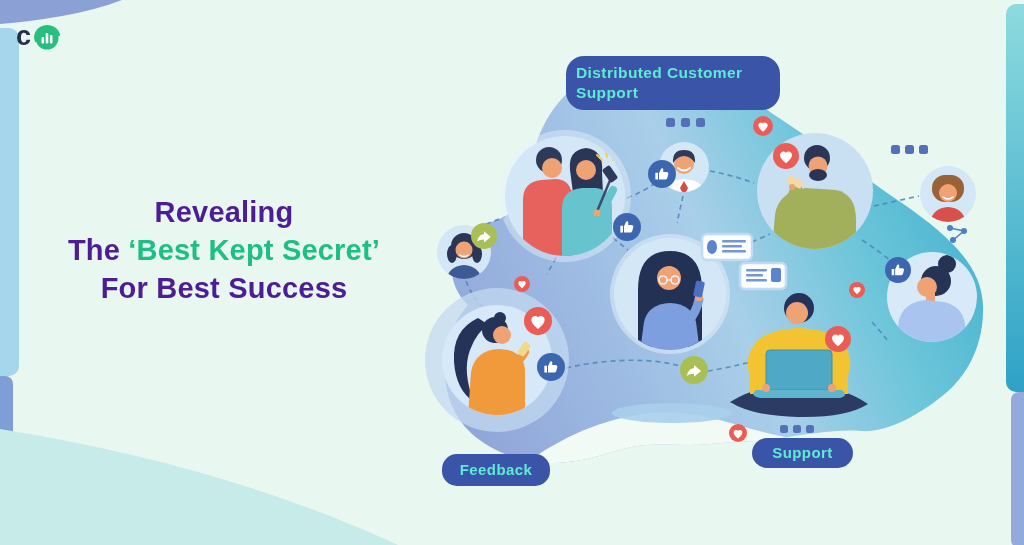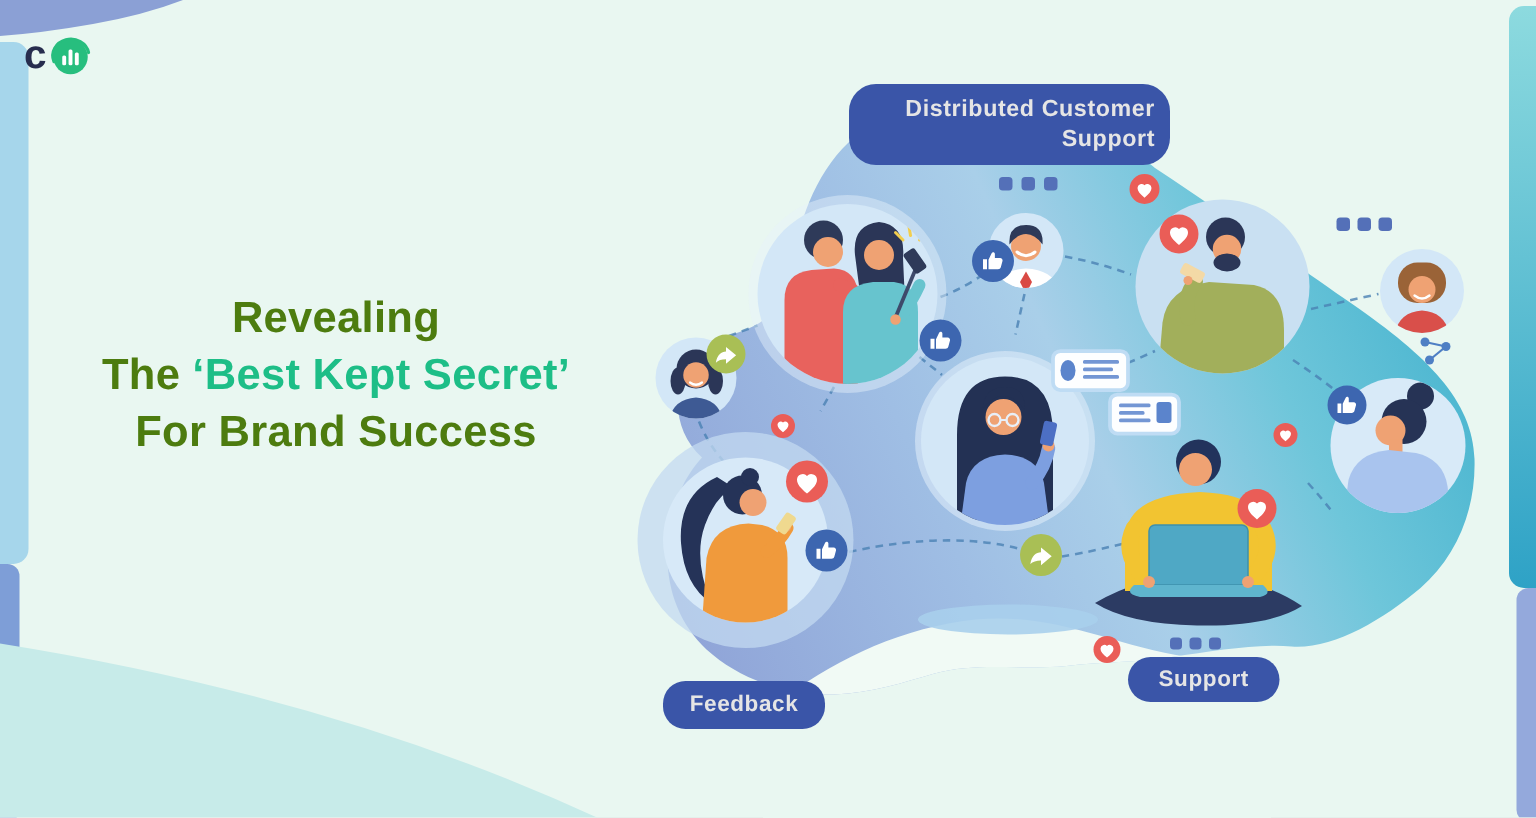--- a/index.html
+++ b/index.html
@@ -15,27 +15,27 @@
   }
   .logo .logo-mark{margin:0 1px;}
   
   .headline{
     position:absolute;left:38px;top:193px;width:372px;text-align:center;z-index:3;
     font-weight:800;
   }
   .h-line1{font-size:24px;line-height:30px;margin-bottom:5px;}
   .h-line{font-size:29px;line-height:38px;letter-spacing:.2px;}
   .green{color:#1DBE87;}
-  .blue{color:#4d7c0f;}
+  .blue{color:#4c1d95;}
   .lead{margin-right:.28em;}
   
   .pill{
     position:absolute;box-sizing:border-box;display:flex;align-items:center;justify-content:center;
-    background:#3A55A8;color:#e5e5e5;font-weight:700;font-size:15px;letter-spacing:.4px;
-    text-align:right;line-height:1.3;border-radius:15px;padding:3px 10px;z-index:4;
+    background:#3A55A8;color:#5eead4;font-weight:700;font-size:15px;letter-spacing:.4px;
+    text-align:left;line-height:1.3;border-radius:15px;padding:3px 10px;z-index:4;
   }
   .pill-dcs{left:566px;top:56px;width:214px;height:54px;border-radius:18px;font-size:15.5px;}
   .pill-su{left:854px;top:109px;width:114px;height:32px;}
   .pill-fb{left:442px;top:416px;width:108px;height:32px;margin-top:38px;}
   .pill-rs{left:752px;top:438px;width:101px;height:30px;}
 </style>
 </head>
 <body>
 
 <div class="canvas">
@@ -355,20 +355,20 @@
     <circle cx="15" cy="18" r="11.5" fill="#27BE7E"></circle>
     <rect x="9.5" y="17" width="2.6" height="6.5" rx="1" fill="#fff"></rect>
     <rect x="13.7" y="13" width="2.6" height="10.5" rx="1" fill="#fff"></rect>
     <rect x="17.9" y="15" width="2.6" height="8.5" rx="1" fill="#fff"></rect>
   </svg>
 </div>
 
 <div class="headline">
   <div class="h-line blue">Revealing</div>
   <div class="h-line"><span class="blue lead">The</span><span class="green">‘Best Kept Secret’</span></div>
-  <div class="h-line blue">For Brand Success</div>
+  <div class="h-line blue">For Best Success</div>
 </div>
 
 <div class="pill pill-dcs">Distributed Customer Support</div>
 <div class="pill pill-fb">Feedback</div>
 <div class="pill pill-rs">Support</div>
 
 </div>
 
 </body></html>

